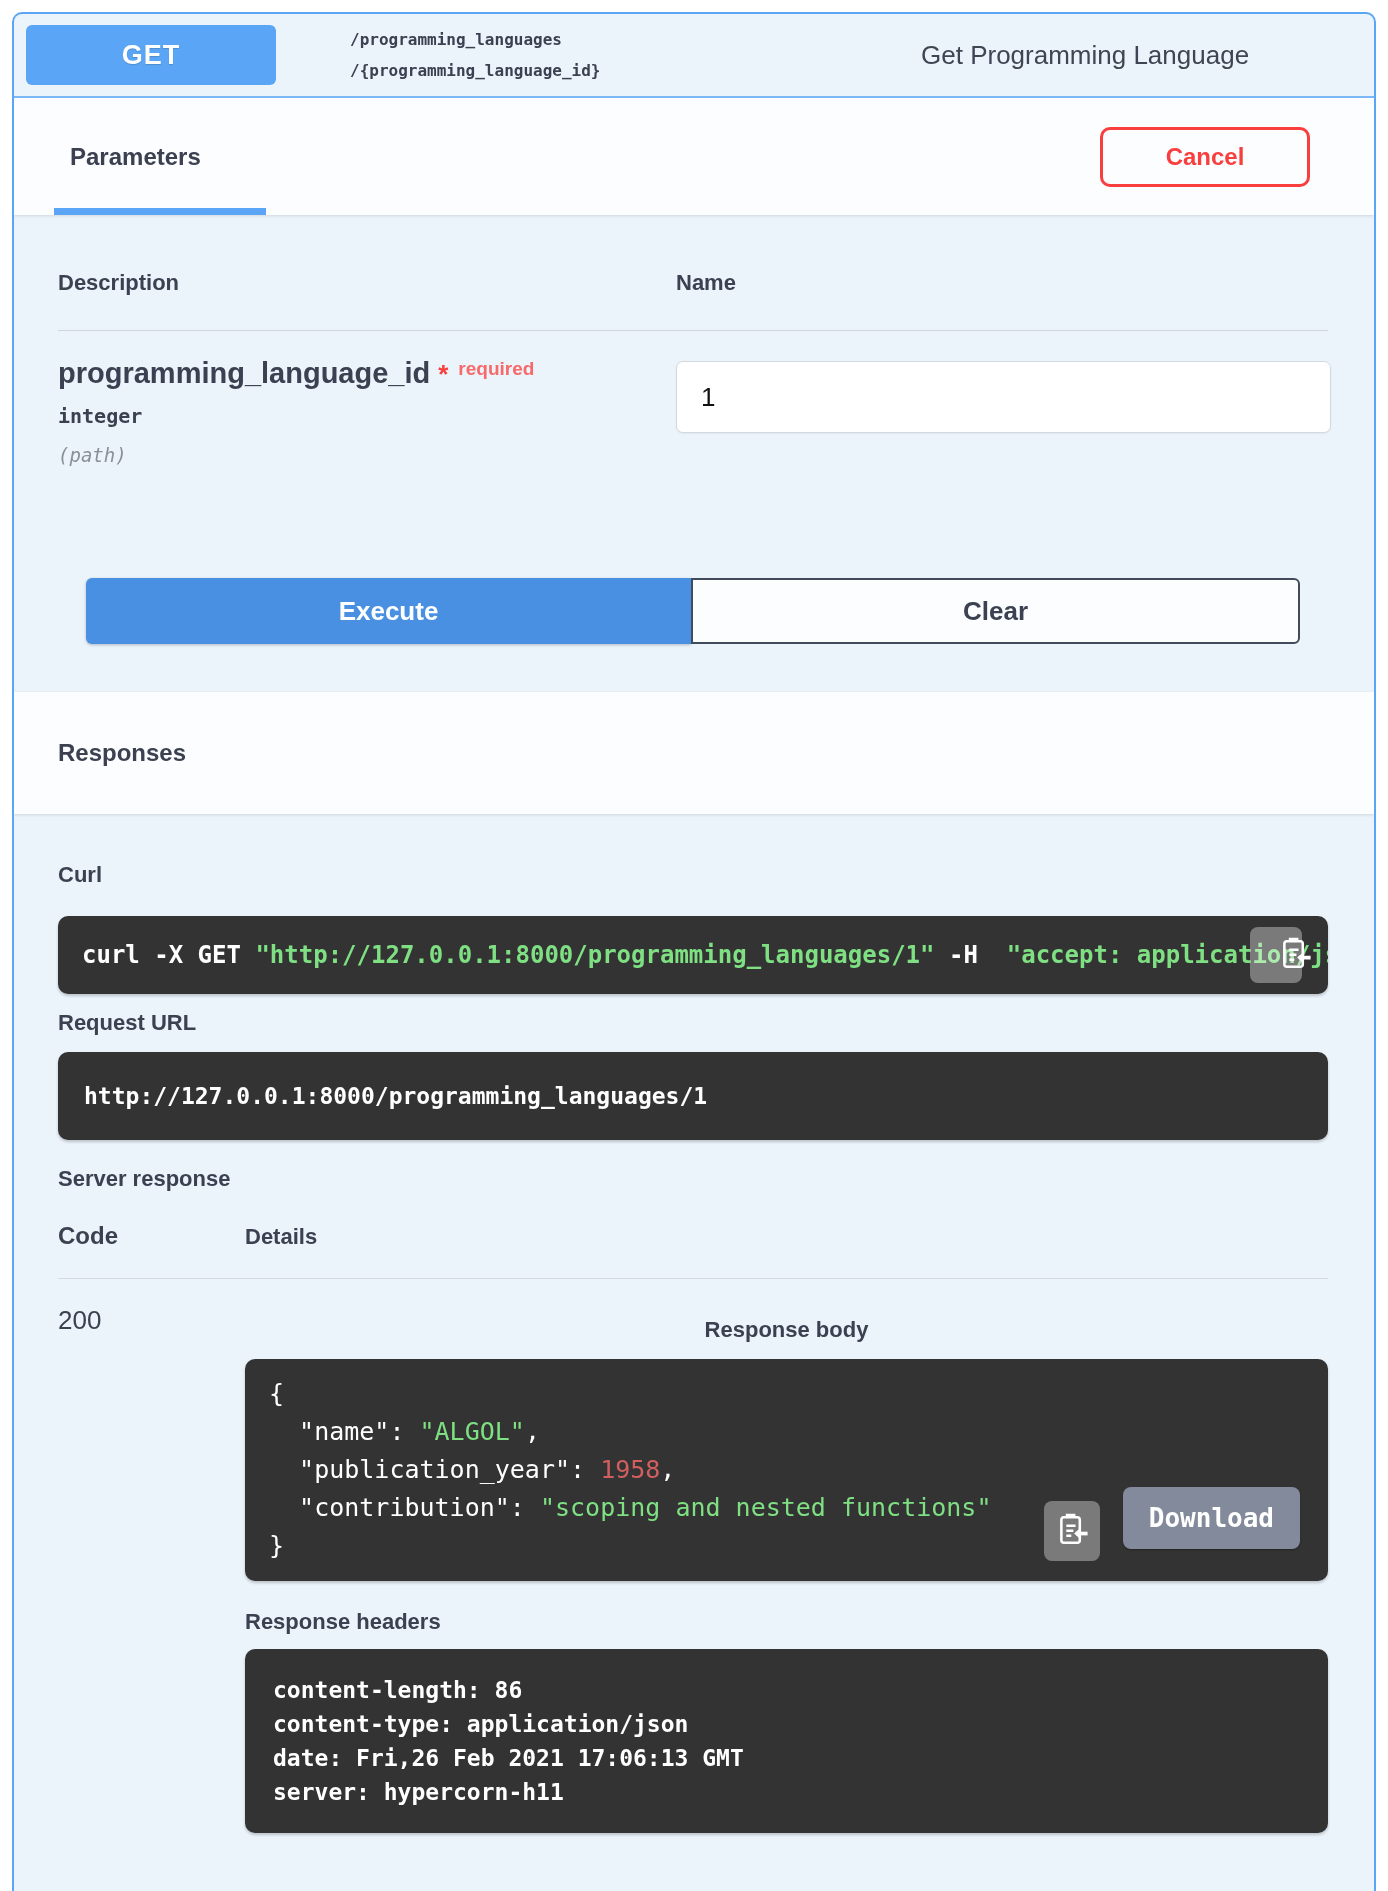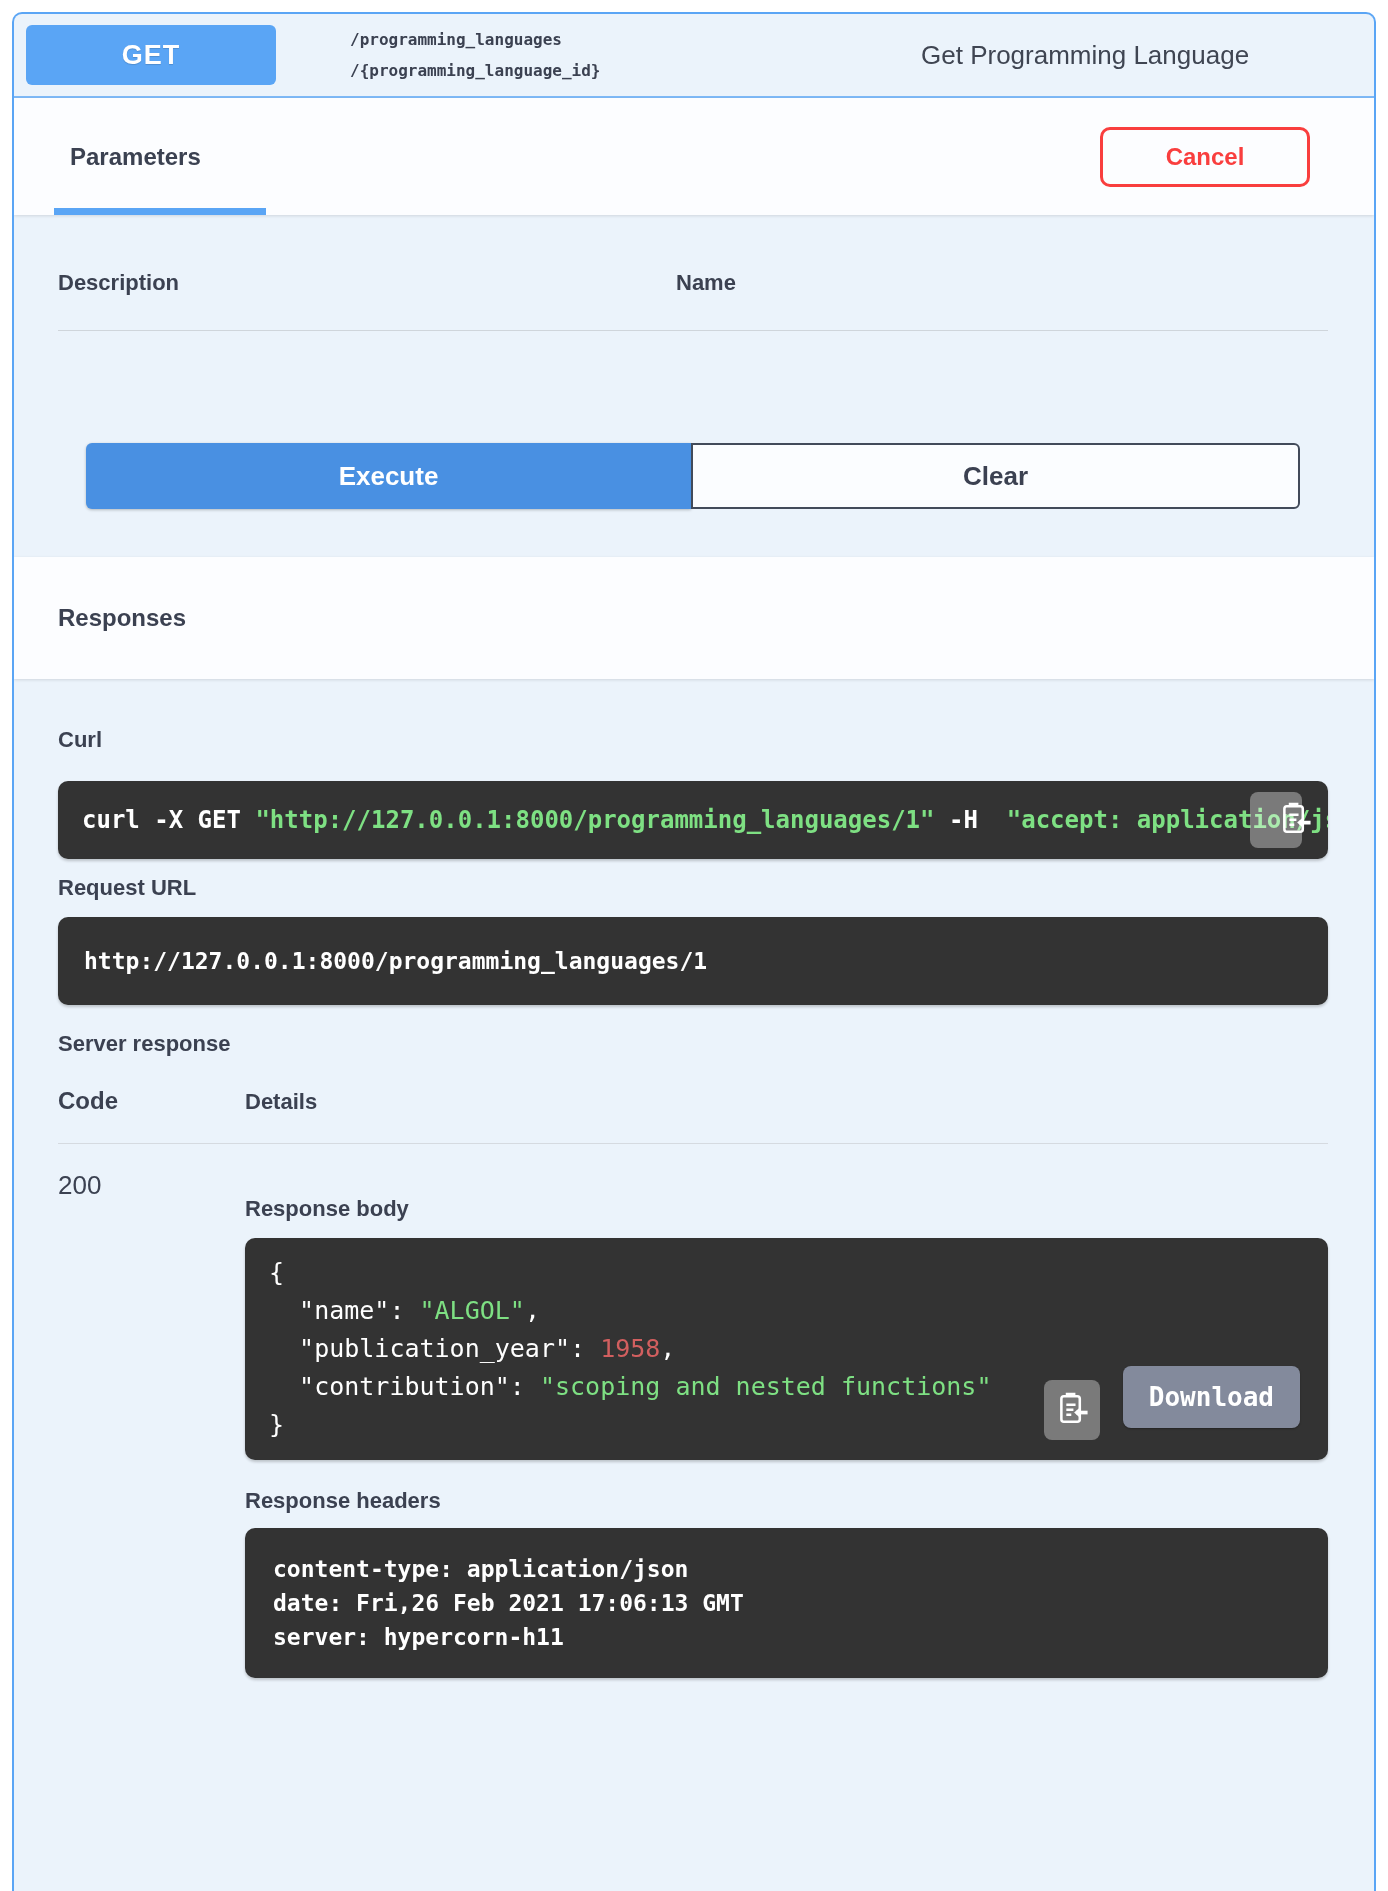--- a/index.html
+++ b/index.html
@@ -70,21 +70,21 @@
   .requrl-label{margin-top:16px;}
   .requrl-block{margin-top:16px;min-height:88px;display:flex;align-items:center;
     padding:0 26px;font-size:23px;font-weight:bold;white-space:pre;}
   .server-response-label{margin-top:26px;}
   .code-details-head{display:grid;grid-template-columns:187px 1fr;margin-top:30px;
     padding-bottom:28px;border-bottom:1px solid #d5dae0;align-items:end;}
   .code-col-header{font-size:24px;font-weight:bold;}
   .details-col-header{font-size:22px;font-weight:bold;}
   .response-row{display:grid;grid-template-columns:187px 1fr;padding-top:26px;}
   .response-code{font-size:26px;}
-  .response-body-label{margin-top:26px;}
+  .response-body-label{margin-top:12px;text-align:center;}
   .json-block{margin-top:16px;padding:16px 24px;font-size:25px;line-height:38px;}
   .code-line{white-space:pre;}
   .tok-plain{color:#ffffff;}
   .tok-string{color:var(--green);}
   .tok-number{color:var(--red);}
   .copy-btn{position:absolute;width:56px;height:60px;border:none;border-radius:8px;
     background:rgba(255,255,255,.35);cursor:pointer;display:flex;
     align-items:center;justify-content:center;}
   .curl-copy{right:26px;top:50%;transform:translateY(-50%);width:52px;height:56px;}
   .json-copy{right:228px;bottom:20px;}
@@ -116,20 +116,32 @@
     </div>
     <button class="cancel-btn">Cancel</button>
   </div>
 
   <div class="params-content">
     <div class="param-table-head">
       <div>Description</div>
       <div>Name</div>
     </div>
 
+    <div class="param-row">
+      <div>
+        <div>
+          <span class="param-name">programming_language_id</span><span class="required-star">*</span><span class="required-label">required</span>
+        </div>
+        <div class="param-type">integer</div>
+        <div class="param-in">(path)</div>
+      </div>
+      <div>
+        <input class="param-input" type="text" value="1" style="">
+      </div>
+    </div>
 
     <div class="execute-wrapper">
       <button class="execute-btn">Execute</button>
       <button class="clear-btn">Clear</button>
     </div>
     <div class="params-bottom-pad"></div>
   </div>
 
   <div class="band responses-band">
     <span class="responses-title">Responses</span>
@@ -180,20 +192,21 @@
                 <path d="M8 10h6.5M8 13.5h5M8 17h3.5"></path>
                 <path d="M23 15.5h-8" stroke-width="2.6"></path>
                 <path d="M18 11.5 L13.5 15.5 L18 19.5 Z" fill="#ffffff" stroke="none"></path>
               </svg>
             </span>
           </button>
           <button class="download-btn">Download</button>
         </div>
         <div class="block-label response-headers-label">Response headers</div>
         <div class="codeblock headers-block">
+            <div>content-length: 86</div>
             <div>content-type: application/json</div>
             <div>date: Fri,26 Feb 2021 17:06:13 GMT</div>
             <div>server: hypercorn-h11</div>
           </div>
       </div>
     </div>
 
   </div>
 </div>
 

